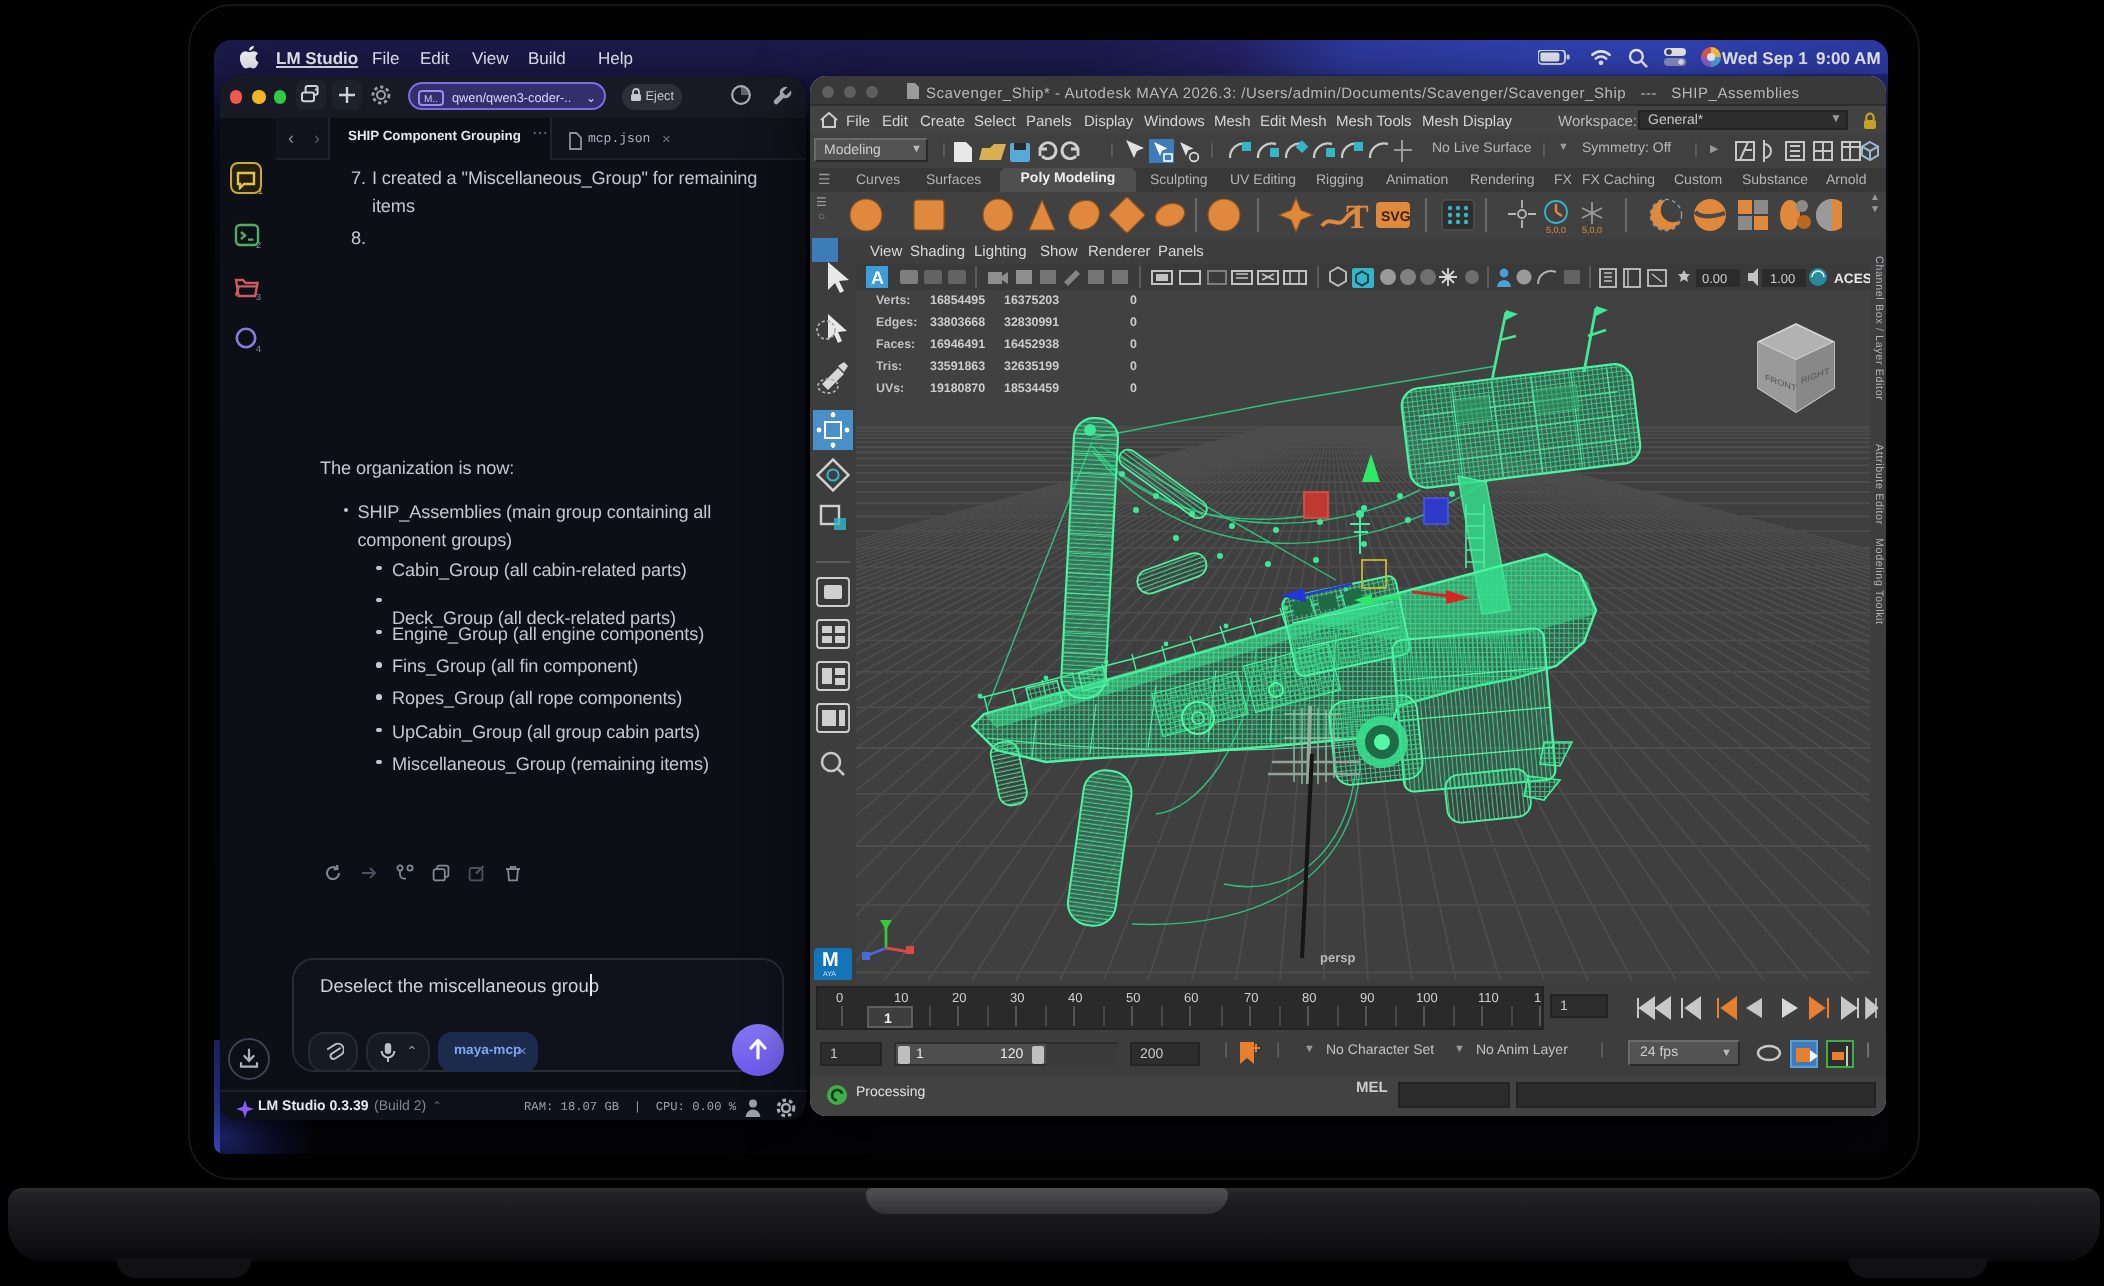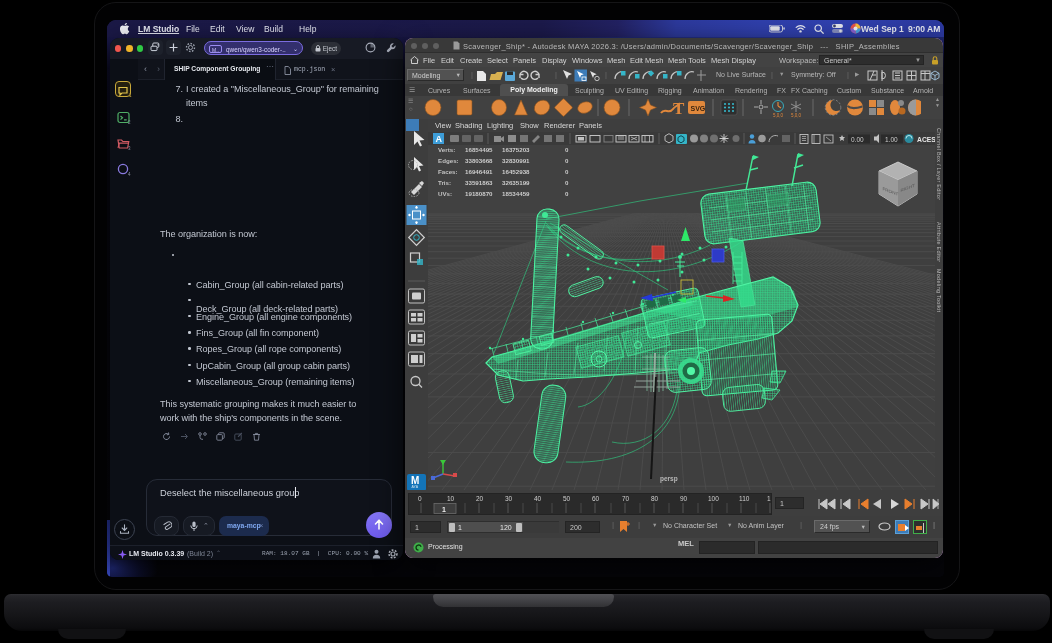--- a/index.html
+++ b/index.html
@@ -230,35 +230,35 @@
           <span class="abs" style="left:15px;top:7px;font-size:6.5px;font-family:'Liberation Mono',monospace;color:#a9b0bf;">mcp.json</span>
           <span class="abs" style="left:52px;top:5.5px;color:#6a7182;font-size:7.5px;">×</span>
         </div>
       </div>
       <div class="chat">
         <div class="num" style="top:1.5px;">7.</div>
         <p style="left:48px;top:1.5px;">I created a "Miscellaneous_Group" for remaining<br>items</p>
         <div class="num" style="top:31.5px;">8.</div>
         <p style="top:146.5px;">The organization is now:</p>
         <div class="dot1" style="left:33.5px;top:173.5px;"></div>
+        <p style="left:40.7px;top:168.5px;">SHIP_Assemblies (main group containing all<br>component groups)</p>
         <div class="dot1" style="left:50px;top:202.5px;"></div>
         <p style="left:58px;top:197.5px;">Cabin_Group (all cabin-related parts)</p>
         <div class="dot1" style="left:50px;top:218.7px;"></div>
         <p style="left:58px;top:222px;text-align:right;">Deck_Group (all deck-related parts)</p>
         <div class="dot1" style="left:50px;top:234.9px;"></div>
         <p style="left:58px;top:229.9px;">Engine_Group (all engine components)</p>
         <div class="dot1" style="left:50px;top:251.1px;"></div>
         <p style="left:58px;top:246.1px;">Fins_Group (all fin component)</p>
         <div class="dot1" style="left:50px;top:267.3px;"></div>
         <p style="left:58px;top:262.3px;">Ropes_Group (all rope components)</p>
         <div class="dot1" style="left:50px;top:283.5px;"></div>
         <p style="left:58px;top:278.5px;">UpCabin_Group (all group cabin parts)</p>
         <div class="dot1" style="left:50px;top:299.7px;"></div>
         <p style="left:58px;top:294.7px;">Miscellaneous_Group (remaining items)</p>
-        <p style="top:316.5px;">This systematic grouping makes it much easier to<br>work with the ship's components in the scene.</p>
         <div class="icorow abs" style="left:24px;top:352px;">
           <svg width="9" height="9" viewBox="0 0 9 9">
               <path d="M7.5 4.5 a3 3 0 1 1 -1 -2.2 M6.5 0.5 l0.3 2 l-2 0.3" fill="none" stroke="#818899" stroke-width="1"></path>
             </svg>
           <svg width="9" height="9" viewBox="0 0 9 9">
               <path d="M1 4.5 h6 M5 2 l2.5 2.5 L5 7" fill="none" stroke="#4a5160" stroke-width="1"></path>
             </svg>
           <svg width="9" height="9" viewBox="0 0 9 9">
               <circle cx="2" cy="2" r="1.3" fill="none" stroke="#818899" stroke-width="0.9"></circle>
               <circle cx="7" cy="2" r="1.3" fill="none" stroke="#818899" stroke-width="0.9"></circle>

